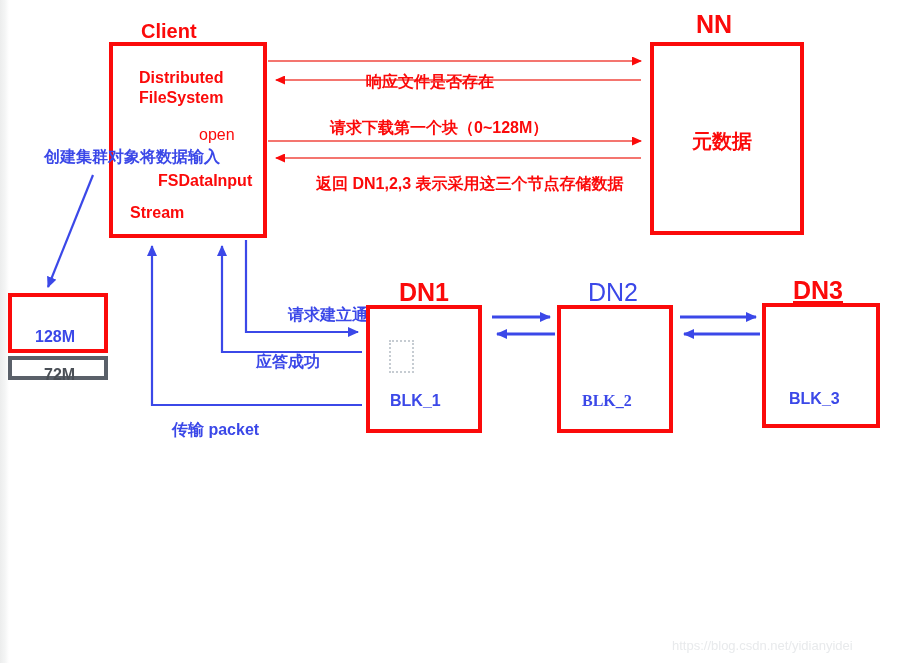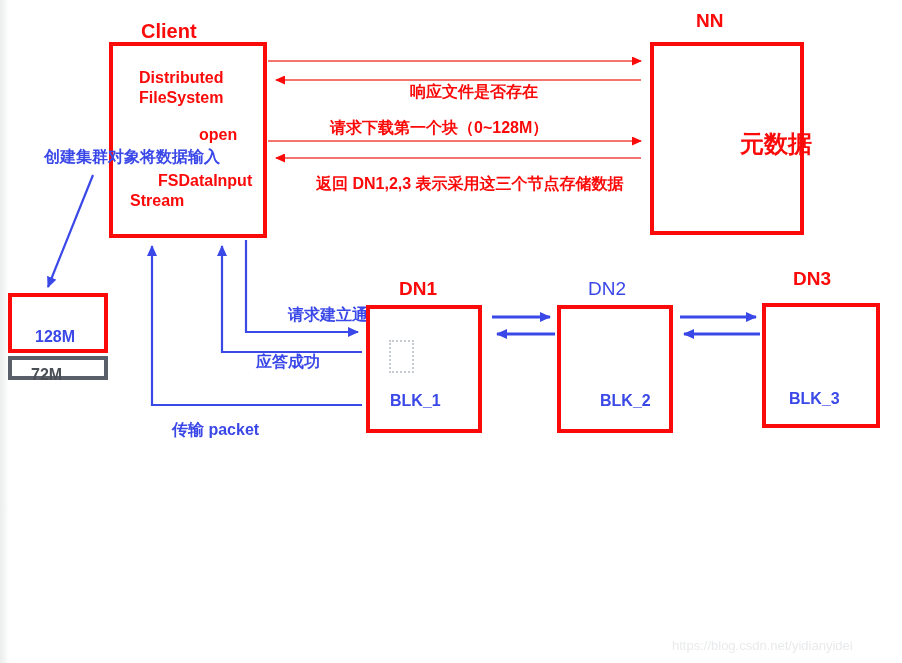--- a/index.html
+++ b/index.html
@@ -20,24 +20,24 @@
   .box{position:absolute;box-sizing:border-box;background:#fff;}
   .box-red{border:4px solid #fb0a0a;}
   .box-gray{border:4px solid #5a6069;}
 
   .lbl{position:absolute;white-space:nowrap;}
   .red{color:#fb0a0a;}
   .blue{color:#3b48e8;}
   .gray{color:#b9c0c6;}
 
   .t-title{font-size:20px;font-weight:bold;}
-  .t-node{font-size:19px;font-weight:bold;}
+  .t-node{font-size:25px;font-weight:bold;}
   .t-cn{font-size:16px;font-weight:bold;}
   .t-en{font-size:16px;font-weight:bold;}
-  .t-open{font-size:16px;font-weight:bold;}
+  .t-open{font-size:16px;font-weight:normal;}
   .t-wm{font-size:13px;}
 
   .inner-dotted{
     position:absolute;box-sizing:border-box;
     border:2px dotted #c6ccd2;background:#fff;
   }
   .multiline{line-height:1.25;}
 </style>
 </head>
 <body>
@@ -109,50 +109,50 @@
       <line x1="760" y1="334" x2="684" y2="334" stroke="#3b48e8" stroke-width="3" marker-end="url(#ahBlue)"></line>
     </g>
   </svg>
 
   <div class="lbl t-title red" style="left:141px;top:20px;">Client</div>
   <div class="box box-red" style="left:109px;top:42px;width:158px;height:196px;"></div>
   <div class="lbl t-en red multiline" style="left:139px;top:68px;">Distributed</div>
   <div class="lbl t-en red multiline" style="left:139px;top:88px;">FileSystem</div>
   <div class="lbl t-open red" style="left:199px;top:126px;">open</div>
   <div class="lbl t-en red" style="left:130px;top:172px;margin-left:28px;">FSDataInput</div>
-  <div class="lbl t-en red" style="left:130px;top:192px;">Stream</div>
+  <div class="lbl t-en red" style="left:130px;top:204px;">Stream</div>
 
   <div class="lbl t-node red" style="left:696px;top:10px;">NN</div>
   <div class="box box-red" style="left:650px;top:42px;width:154px;height:193px;"></div>
-  <div class="lbl t-node red" style="left:692px;top:128px;font-size:24px;margin-left:48px;">元数据</div>
+  <div class="lbl t-node red" style="left:692px;top:128px;font-size:20px;">元数据</div>
 
-  <div class="lbl t-cn red" style="left:366px;top:82px;margin-left:44px;">响应文件是否存在</div>
+  <div class="lbl t-cn red" style="left:366px;top:72px;">响应文件是否存在</div>
   <div class="lbl t-cn red" style="left:330px;top:118px;">请求下载第一个块（0~128M）</div>
   <div class="lbl t-cn red" style="left:280px;top:174px;margin-left:36px;">返回 DN1,2,3 表示采用这三个节点存储数据</div>
 
   <div class="lbl t-cn blue" style="left:44px;top:147px;">创建集群对象将数据输入</div>
 
   <div class="box box-red" style="left:8px;top:293px;width:100px;height:60px;"></div>
   <div class="lbl t-en blue" style="left:35px;top:328px;">128M</div>
 
   <div class="box box-gray" style="left:8px;top:356px;width:100px;height:24px;overflow:hidden;"></div>
-  <div class="lbl t-en gray" style="left:31px;top:366px;color:#4a4f56;clip-path:inset(0 0 0 0);">72M</div>
+  <div class="lbl t-en gray" style="left:44px;top:366px;color:#4a4f56;clip-path:inset(0 0 0 0);">72M</div>
 
   <div class="lbl t-cn blue" style="left:256px;top:305px;margin-left:32px;">请求建立通道</div>
   <div class="lbl t-cn blue" style="left:256px;top:352px;">应答成功</div>
   <div class="lbl t-cn blue" style="left:172px;top:420px;">传输 packet</div>
 
   <div class="lbl t-node red" style="left:399px;top:278px;">DN1</div>
   <div class="box box-red" style="left:366px;top:305px;width:116px;height:128px;"></div>
   <div class="inner-dotted" style="left:389px;top:340px;width:25px;height:33px;"></div>
   <div class="lbl t-en blue" style="left:390px;top:392px;">BLK_1</div>
 
   <div class="lbl t-node blue" style="left:588px;top:278px;font-weight:normal;">DN2</div>
   <div class="box box-red" style="left:557px;top:305px;width:116px;height:128px;"></div>
-  <div class="lbl t-en blue" style="left:600px;top:392px;">BLK_2</div>
+  <div class="lbl t-en blue" style="left:582px;top:392px;font-family:Liberation Serif, serif;">BLK_2</div>
 
-  <div class="lbl t-node red" style="left:793px;top:268px;">DN3</div>
+  <div class="lbl t-node red" style="left:793px;top:276px;text-decoration:underline;">DN3</div>
   <div class="box box-red" style="left:762px;top:303px;width:118px;height:125px;"></div>
   <div class="lbl t-en blue" style="left:789px;top:390px;">BLK_3</div>
 
   <div class="lbl t-wm" style="left:672px;top:638px;color:#e8eaec;">https://blog.csdn.net/yidianyidei</div>
 
 </div>
 
 </body></html>

